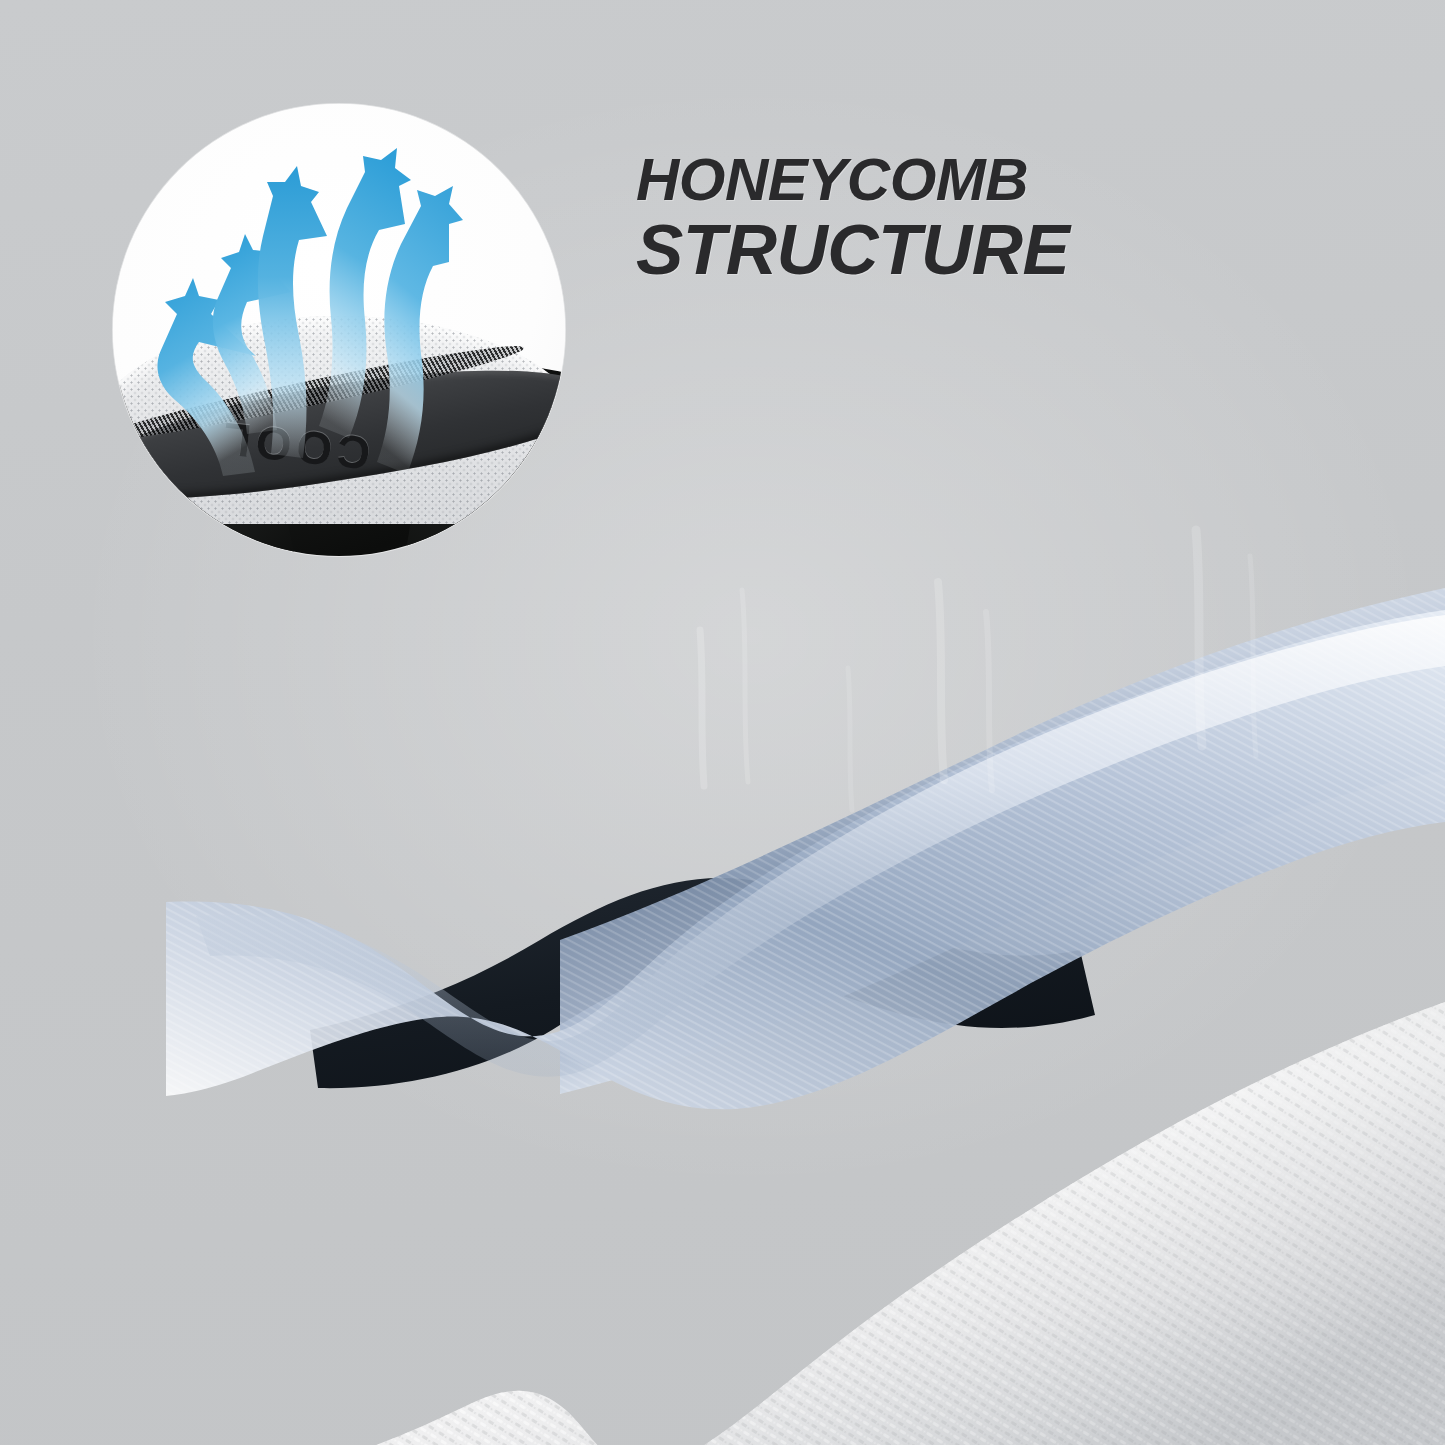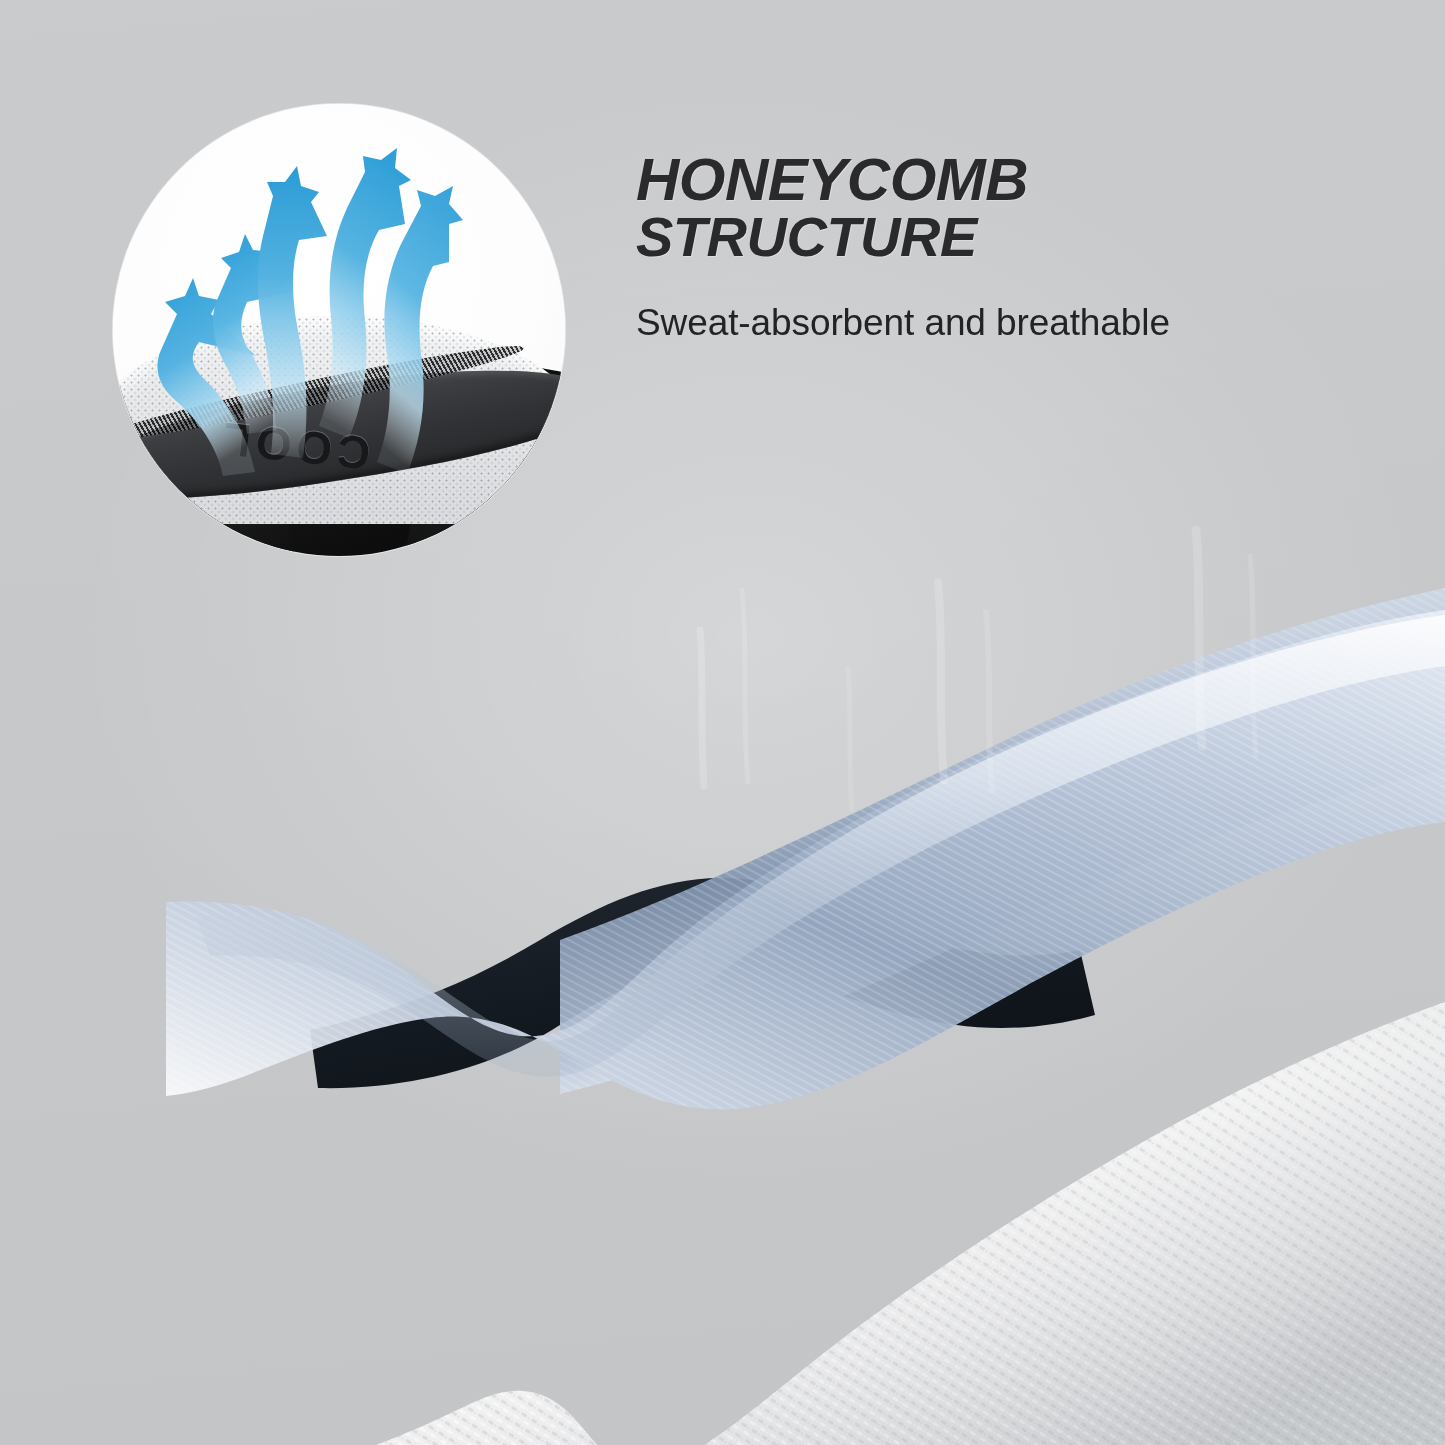--- a/index.html
+++ b/index.html
@@ -35,21 +35,21 @@
   .title-line {
     font-size: 60px;
     line-height: 0.99;
     font-weight: 700;
     font-style: italic;
     letter-spacing: -0.5px;
     color: #2a2a2c;
     white-space: nowrap;
     text-shadow: 1px 1px 0 rgba(255,255,255,0.30);
   }
-  .title-line.second { font-size: 56px; }
+  .title-line.second { font-size: 71px; margin-top: 6px; }
 
   .subtitle {
     margin-top: 30px;
   }
   .sub-line {
     font-size: 37px;
     line-height: 1.50;
     font-weight: 400;
     color: #222326;
     white-space: nowrap;
@@ -465,17 +465,16 @@
                  C310,330 314,290 308,250
                  C304,214 308,184 320,162 Z" fill="url(#aGrad5)"></path>
       </g>
     </svg>
   </div>
 
   <div class="headline">
     <div class="title-line">HONEYCOMB</div>
     <div class="title-line second">STRUCTURE</div>
     <div class="subtitle">
-      <div class="sub-line">Sweat-absorbent and breathable</div>
     </div>
   </div>
 
 </div>
 
 </body></html>

